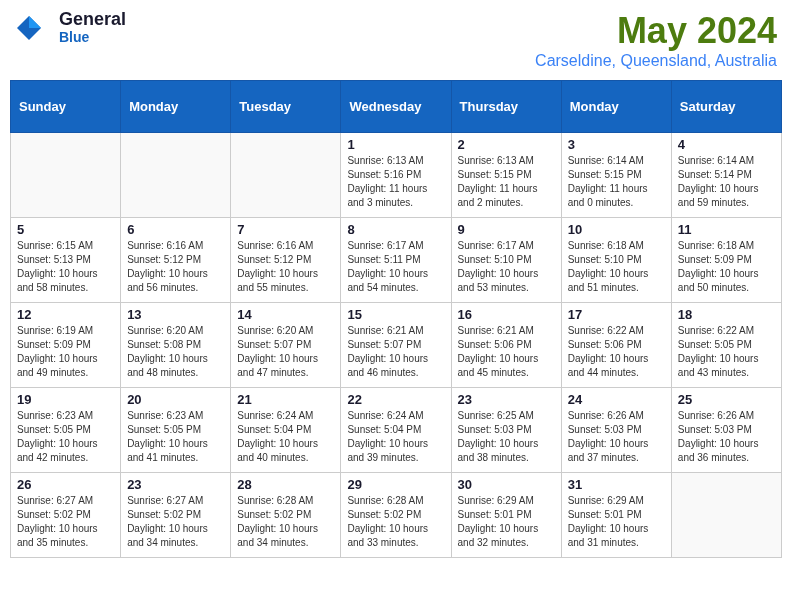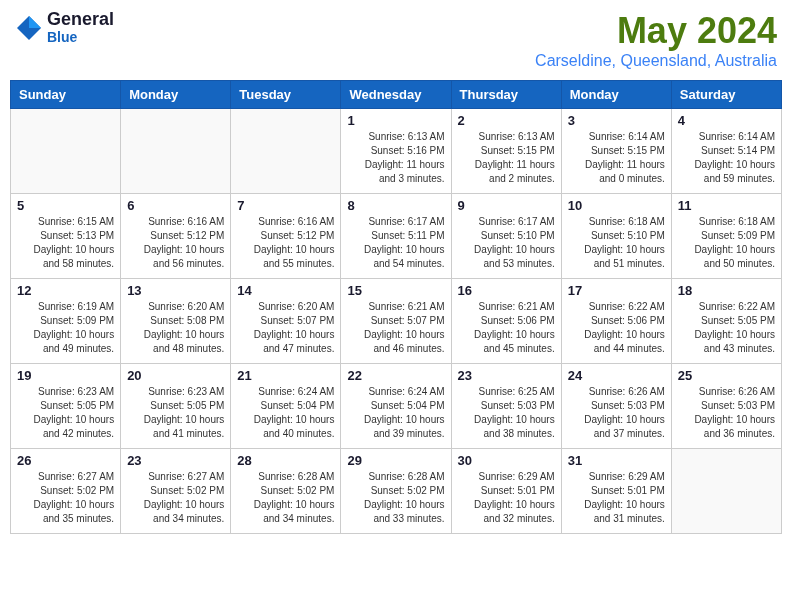--- a/index.html
+++ b/index.html
@@ -13,21 +13,21 @@
     .header {
       display: flex;
       justify-content: space-between;
       align-items: flex-start;
       margin-bottom: 10px;
       padding: 0 5px;
     }
     .logo {
       display: flex;
       align-items: center;
-      gap: 4px;
+      gap: 16px;
     }
     .logo-text {
       display: flex;
       flex-direction: column;
       line-height: 1.1;
     }
     .logo-general {
       font-size: 18px;
       font-weight: bold;
       color: #1a1a2e;
@@ -55,21 +55,21 @@
     }
     .calendar {
       width: 100%;
       border-collapse: collapse;
       border: 1px solid #ccc;
     }
     .calendar th {
       background: #1565c0;
       color: #fff;
       text-align: left;
-      padding: 6px 8px;
+      padding: 18px 8px;
       font-size: 13px;
       border: 1px solid #1456a8;
     }
     .calendar td {
       border: 1px solid #ccc;
       vertical-align: top;
       padding: 4px 6px;
       width: calc(100% / 7);
       min-height: 85px;
       height: 85px;
@@ -78,21 +78,20 @@
       font-weight: bold;
       font-size: 13px;
       color: #1a1a2e;
       display: block;
       margin-bottom: 2px;
     }
     .day-info {
       font-size: 10px;
       color: #333;
       line-height: 1.4;
-      text-align: right;
     }
     .empty-cell {
       background: #f9f9f9;
     }
   </style>
 </head>
 <body>
 
 <div class="header">
   <div class="logo">

